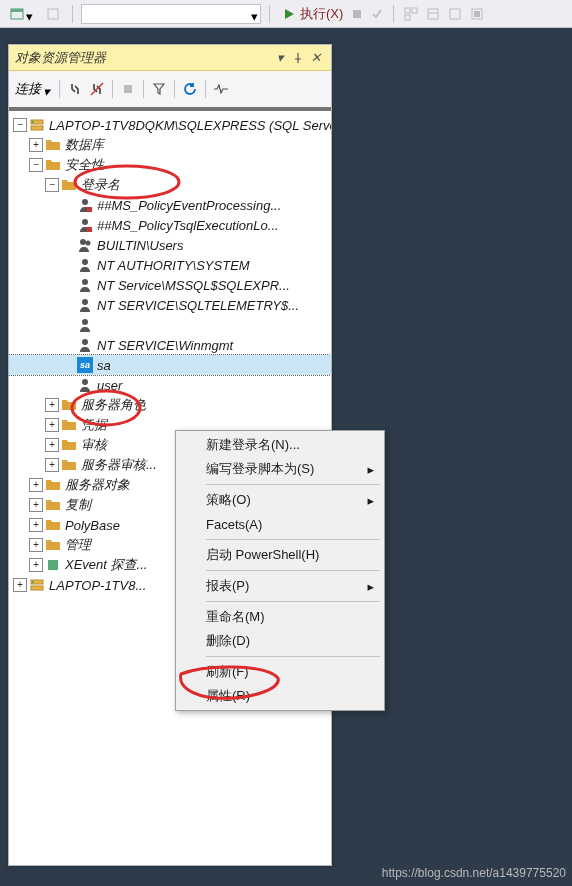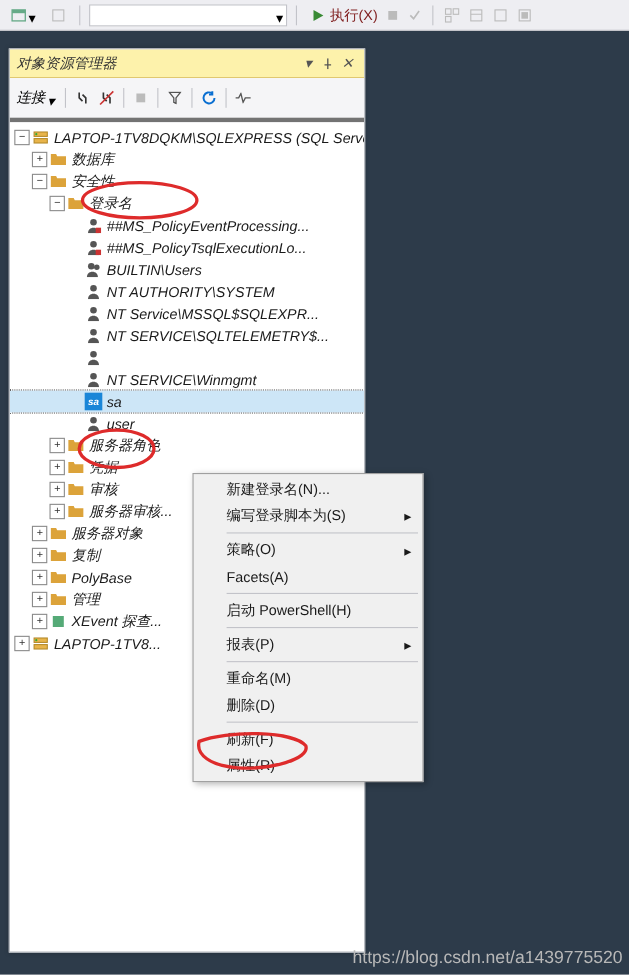--- a/index.html
+++ b/index.html
@@ -47,21 +47,21 @@
   .ctx { position: absolute; left: 175px; top: 406px; width: 210px; background: #f0f0f0; border: 1px solid #a0a0a0; box-shadow: 2px 2px 6px rgba(0,0,0,.3); padding: 2px; z-index: 10; margin-top: 24px; }
   .ctx-item { height: 24px; display: flex; align-items: center; padding: 0 20px 0 28px; color: #1a1a1a; position: relative; }
   .ctx-item .arrow { position: absolute; right: 8px; }
   .ctx-sep { height: 1px; background: #c2c3c9; margin: 3px 2px 3px 28px; }
 
   
   .anno { position: absolute; pointer-events: none; z-index: 20; }
   .anno svg { overflow: visible; }
   .anno path, .anno ellipse { stroke: #de2b2b; stroke-width: 3; fill: none; }
 
-  .watermark { position: absolute; right: 6px; bottom: 6px; color: #b8b8b8; font-size: 16px; }
+  .watermark { position: absolute; right: 6px; bottom: 6px; color: #b8b8b8; font-size: 12px; }
 </style>
 </head>
 <body>
 
 <div class="main-toolbar">
   <div class="tb-btn">
     <span class="tb-icon">
         <svg width="14" height="14" viewBox="0 0 14 14">
           <rect x="1" y="2" width="12" height="10" fill="none" stroke="#6a8" stroke-width="1.2"></rect>
           <rect x="1" y="2" width="12" height="3" fill="#6a8"></rect>

